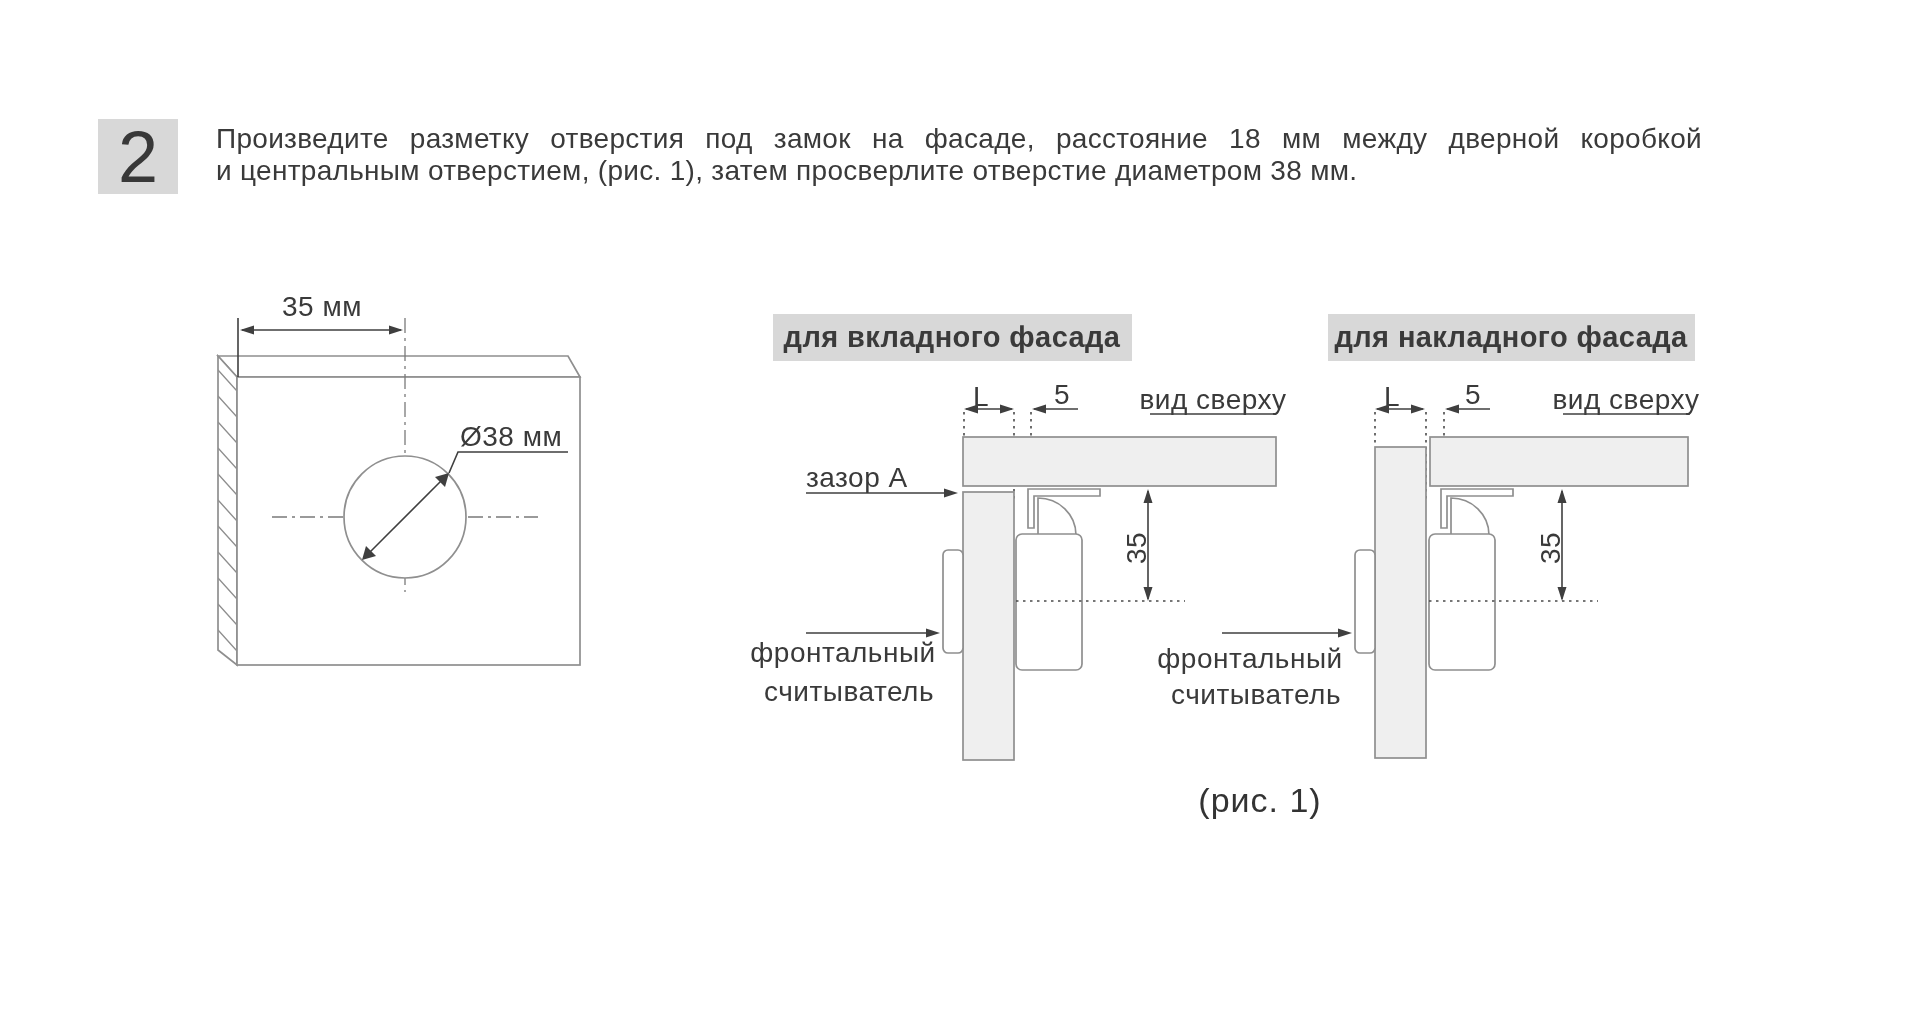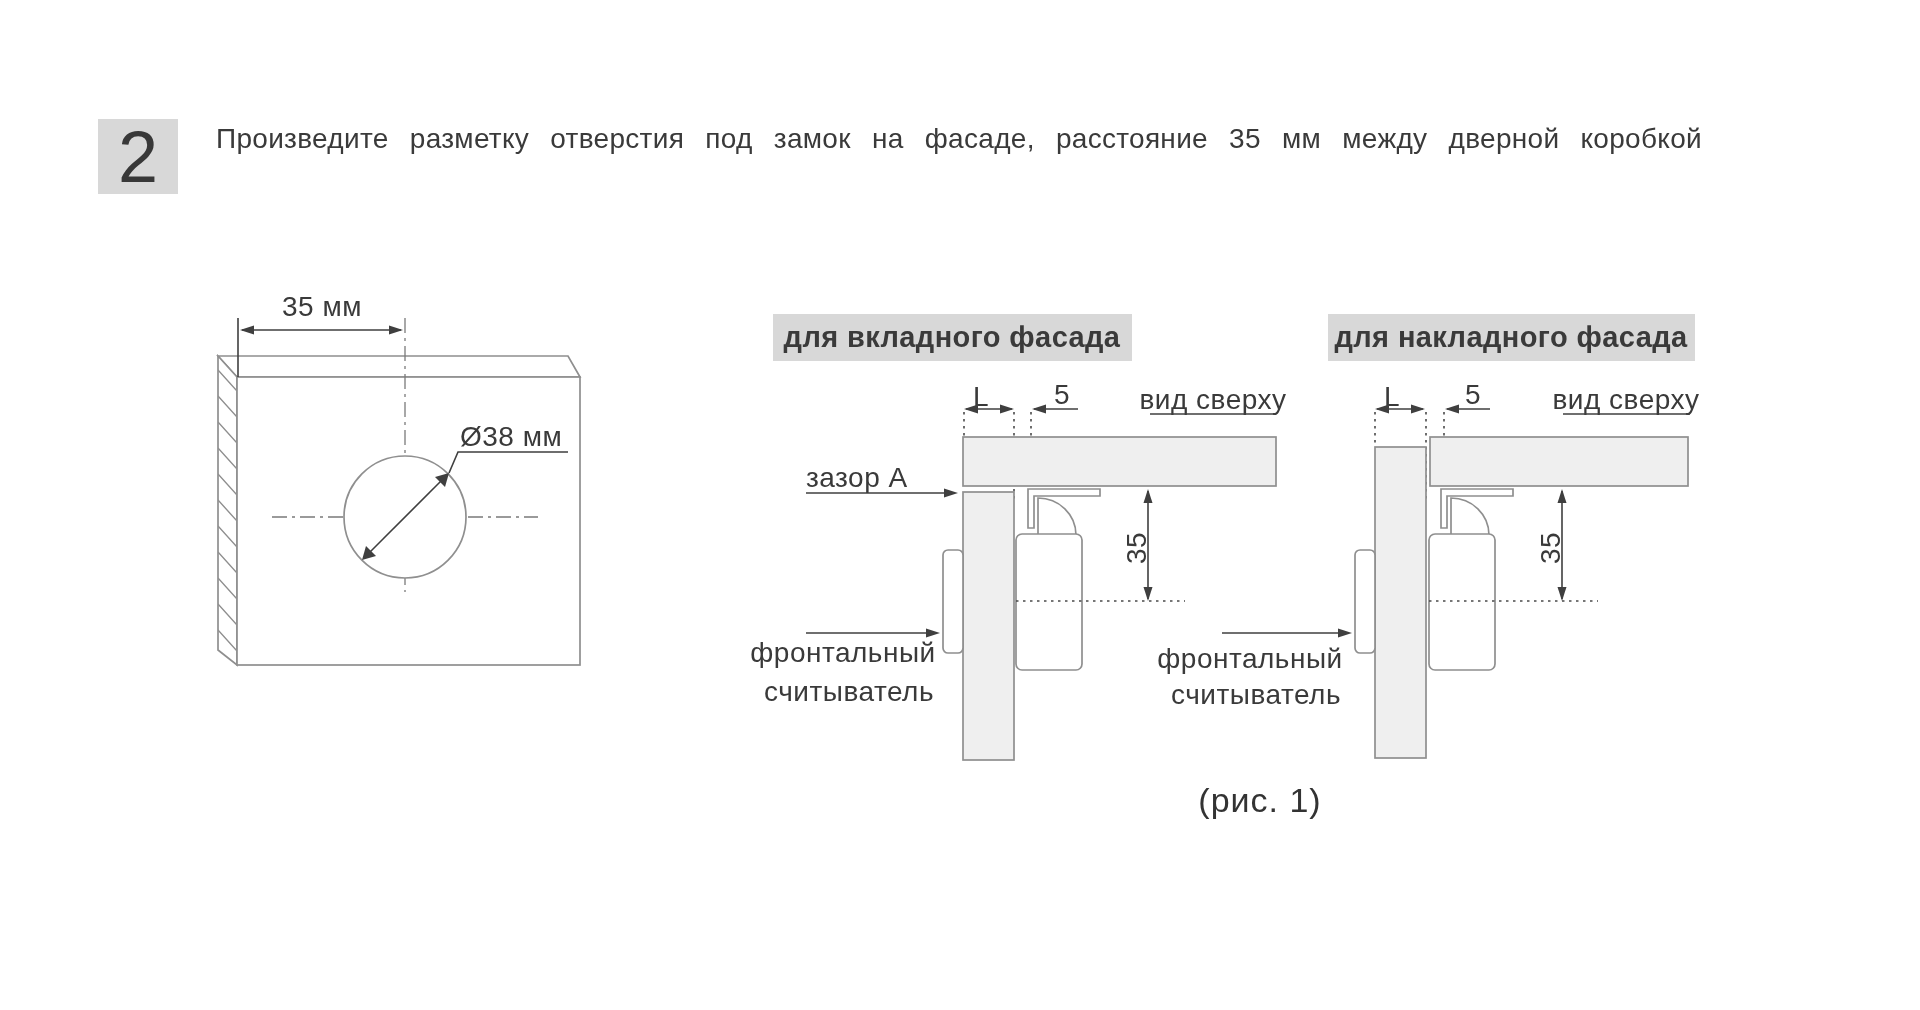--- a/index.html
+++ b/index.html
@@ -30,21 +30,22 @@
 </style>
 </head>
 <body>
 
 <div class="page">
 
   <div class="step-box">
     <span>2</span>
   </div>
 
-  <div class="instr l1">Произведите разметку отверстия под замок на фасаде, расстояние 35 мм между дверной коробкой</div>
+  <div class="instr l1">Произведите разметку отверстия под замок на фасаде, расстояние 18 мм между дверной коробкой</div>
+  <div class="instr l2">и центральным отверстием, (рис. 1), затем просверлите отверстие диаметром 38 мм.</div>
 
   <svg width="1920" height="1010" viewBox="0 0 1920 1010">
     <defs>
       <clipPath id="hatch-clip">
         <polygon points="218,356 237,377 237,665 218,650"></polygon>
       </clipPath>
     </defs>
 
     <g>
 

